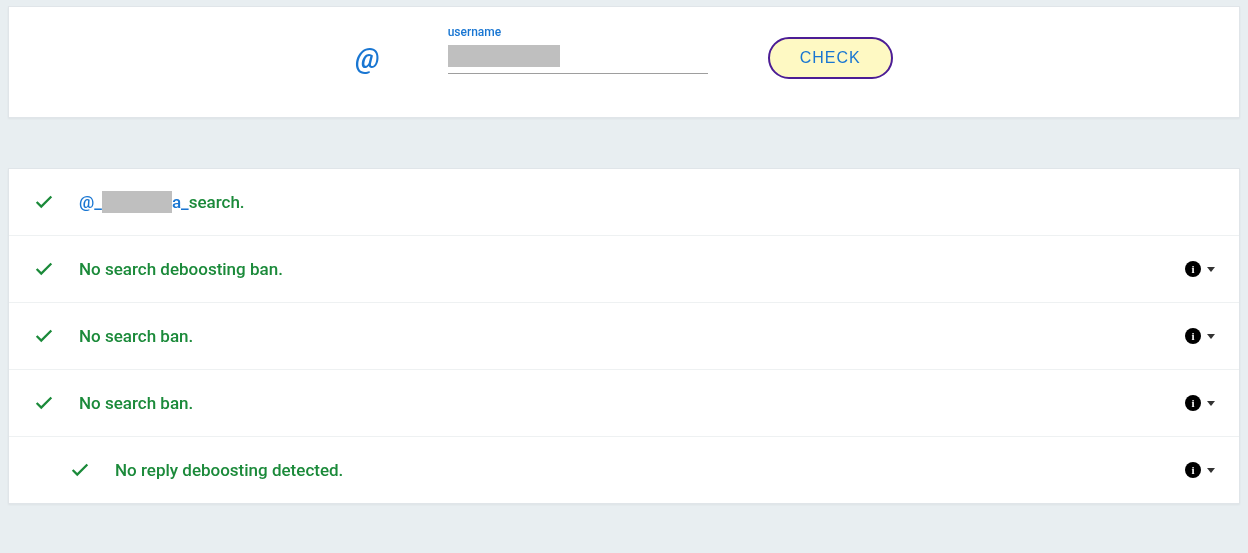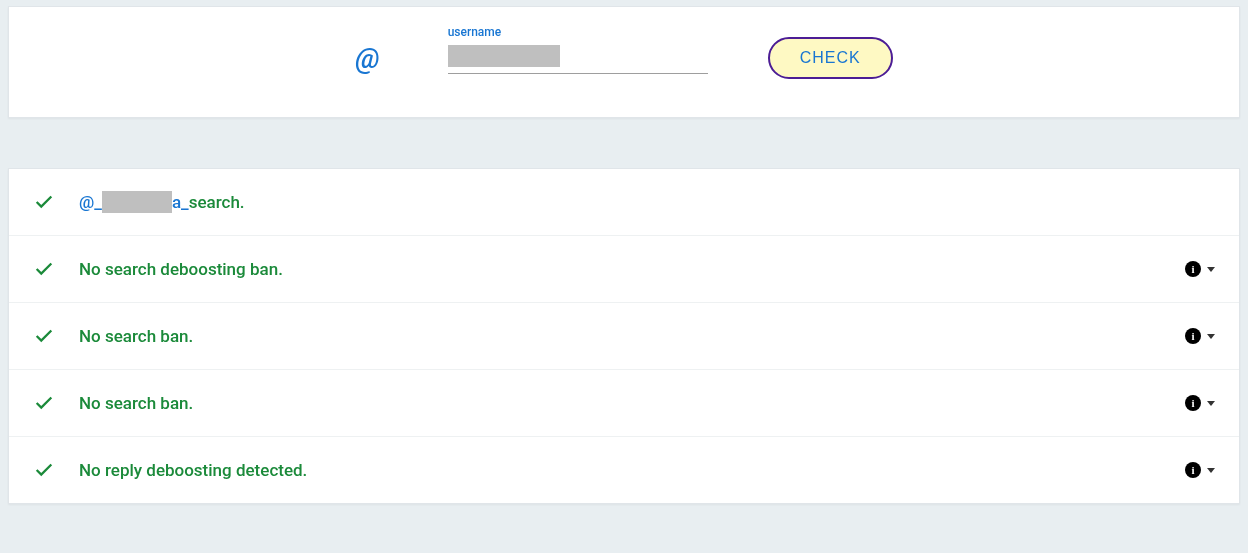--- a/index.html
+++ b/index.html
@@ -76,21 +76,21 @@
   .results-card {
     margin-top: 50px;
   }
   .result-row {
     display: flex;
     align-items: center;
     padding: 22px 24px;
     border-bottom: 1px solid #eef1f2;
     position: relative;
   }
-  .result-row:last-child { border-bottom: none; }
+  .result-row:last-child { border-bottom: none; margin-left: 36px; }
   .check-icon {
     width: 22px;
     height: 22px;
     flex-shrink: 0;
   }
   .check-icon svg { display: block; }
   .result-content {
     margin-left: 24px;
     font-size: 17px;
     color: #1b8a3a;

